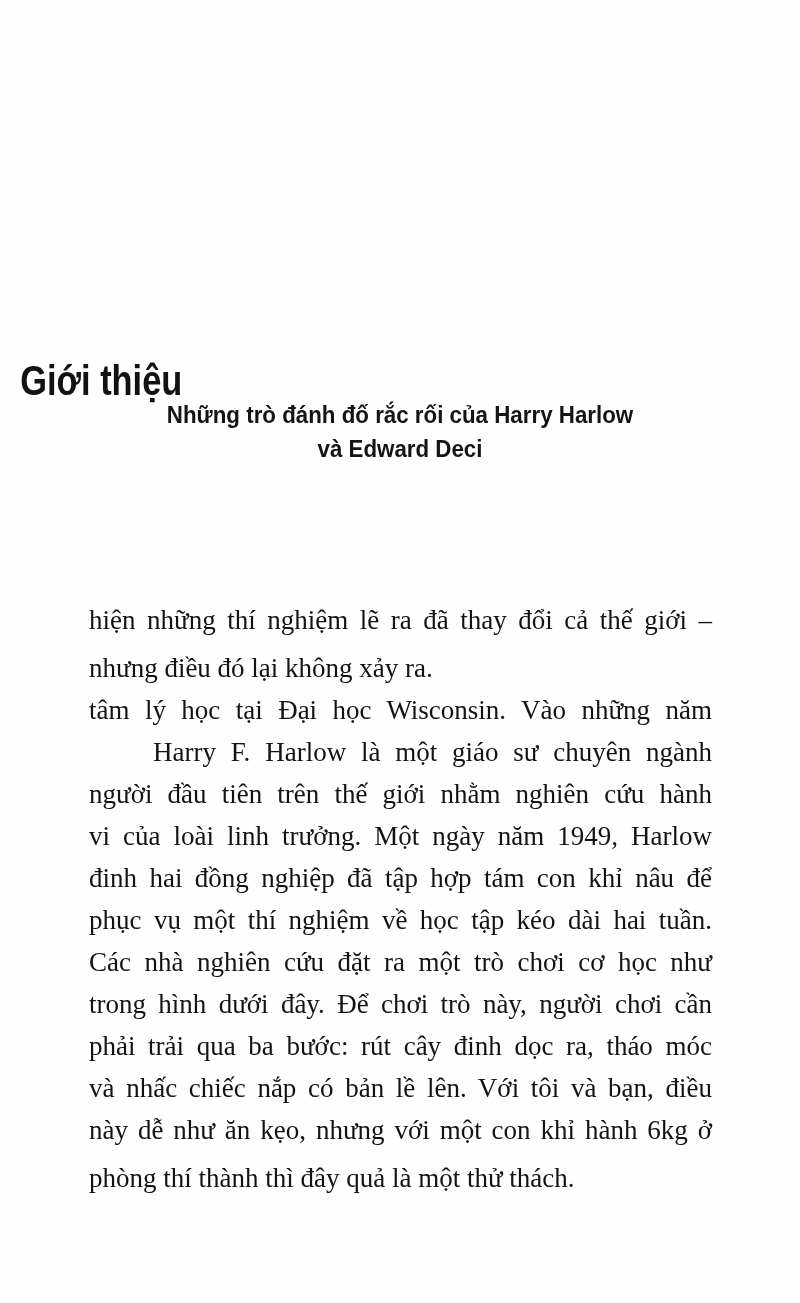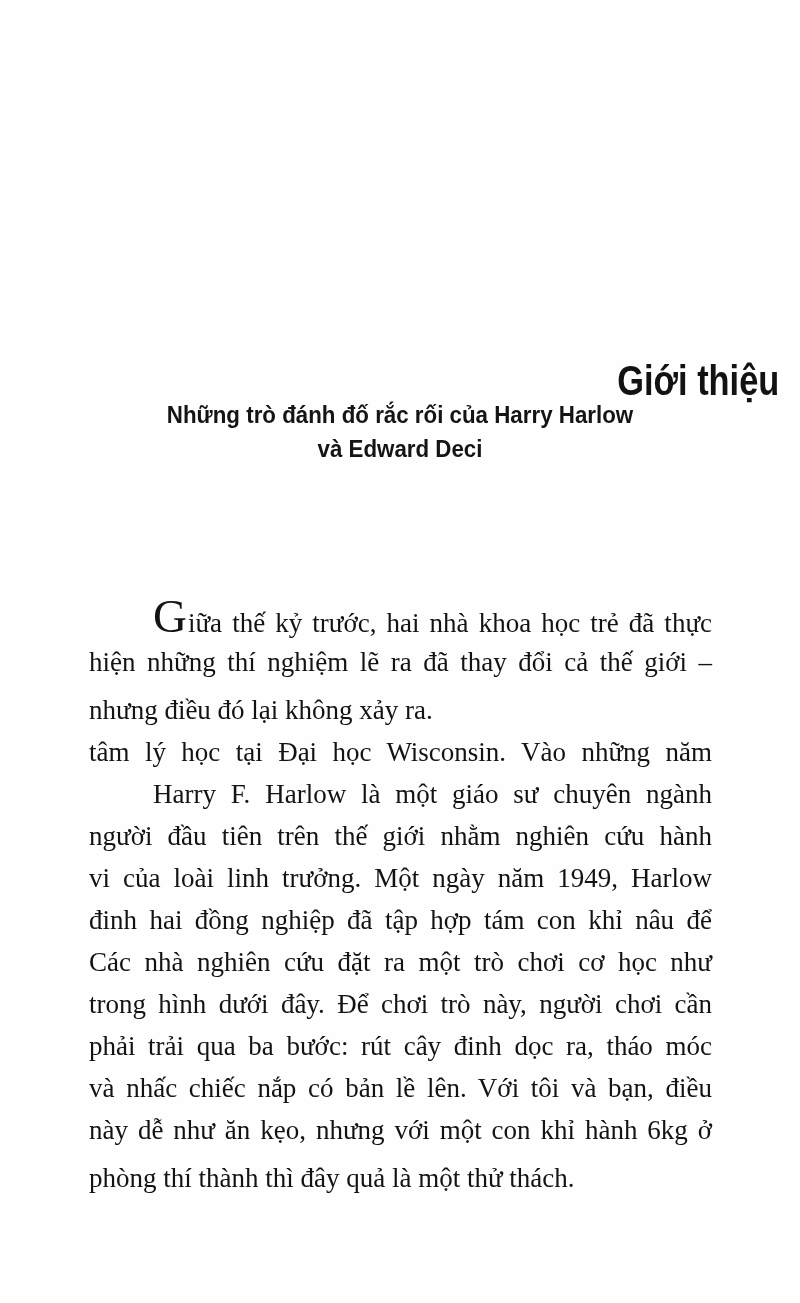--- a/index.html
+++ b/index.html
@@ -14,21 +14,21 @@
     margin: 0 auto;
     background: #fefefe;
     overflow: hidden;
     color: #161616;
   }
   .chapter-title {
     position: absolute;
     top: 326px;
     left: 0;
     width: 800px;
-    text-align: right;
+    text-align: left;
     font-family: "Liberation Sans", sans-serif;
     font-weight: bold;
     font-size: 43px;
     line-height: 50px;
     letter-spacing: 0px;
     color: #121212;
   }
   .chapter-title .squeeze {
     display: inline-block;
     transform: scaleX(0.80);
@@ -84,30 +84,30 @@
 
   <h1 class="chapter-title"><span class="squeeze">Giới thiệu</span></h1>
 
   <div class="chapter-subtitle">
       <div class="subtitle-line">Những trò đánh đố rắc rối của Harry Harlow</div>
       <div class="subtitle-line">và Edward Deci</div>
     </div>
 
   <div class="body-text">
       <div class="paragraph">
-        <div class="text-line" style="padding-left: 64px;"><span class="initial-cap">G</span>iữa thế kỷ trước, hai nhà khoa học trẻ đã thực</div>
         <div class="text-line">hiện những thí nghiệm lẽ ra đã thay đổi cả thế giới –</div>
         <div class="text-line last">nhưng điều đó lại không xảy ra.</div>
       </div>
       <div class="paragraph">
         <div class="text-line">tâm lý học tại Đại học Wisconsin. Vào những năm</div>
         <div class="text-line" style="padding-left: 64px;">Harry F. Harlow là một giáo sư chuyên ngành</div>
         <div class="text-line">người đầu tiên trên thế giới nhằm nghiên cứu hành</div>
         <div class="text-line">vi của loài linh trưởng. Một ngày năm 1949, Harlow</div>
         <div class="text-line">đinh hai đồng nghiệp đã tập hợp tám con khỉ nâu để</div>
+        <div class="text-line">phục vụ một thí nghiệm về học tập kéo dài hai tuần.</div>
         <div class="text-line">Các nhà nghiên cứu đặt ra một trò chơi cơ học như</div>
         <div class="text-line">trong hình dưới đây. Để chơi trò này, người chơi cần</div>
         <div class="text-line">phải trải qua ba bước: rút cây đinh dọc ra, tháo móc</div>
         <div class="text-line">và nhấc chiếc nắp có bản lề lên. Với tôi và bạn, điều</div>
         <div class="text-line">này dễ như ăn kẹo, nhưng với một con khỉ hành 6kg ở</div>
         <div class="text-line last">phòng thí thành thì đây quả là một thử thách.</div>
       </div>
     </div>
 
 </div>

